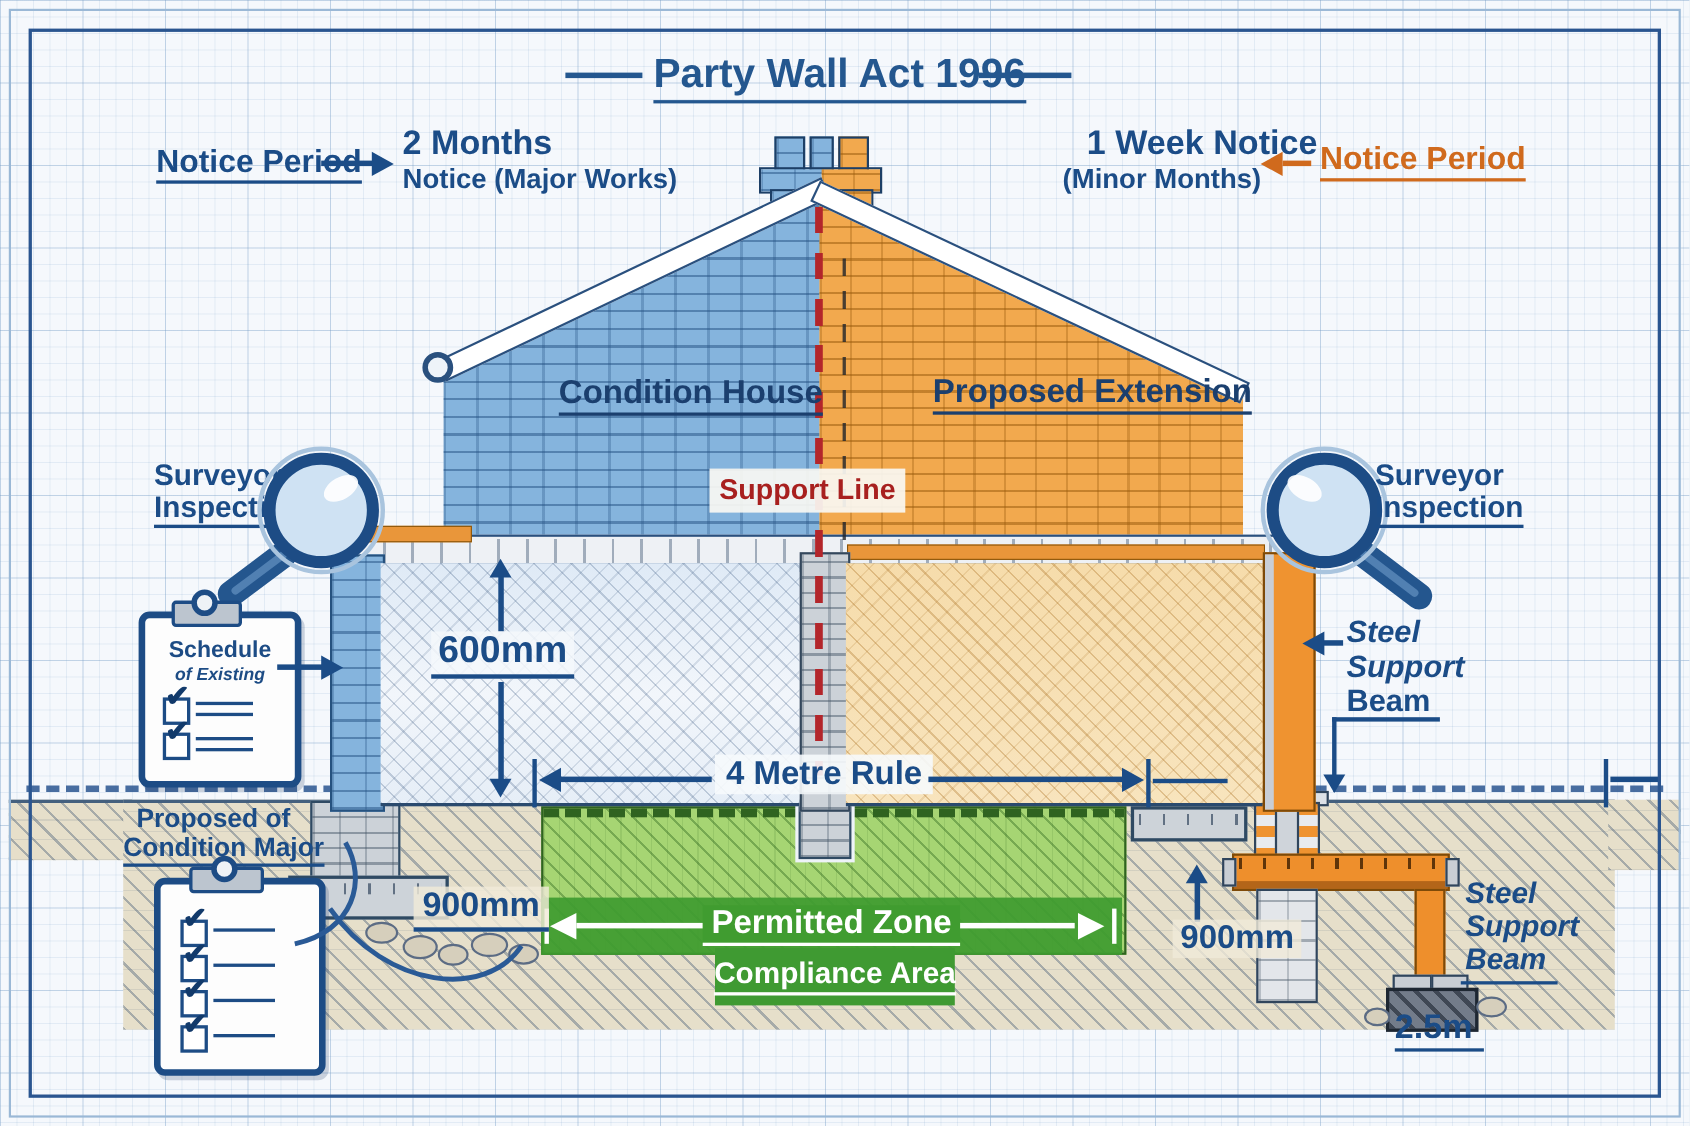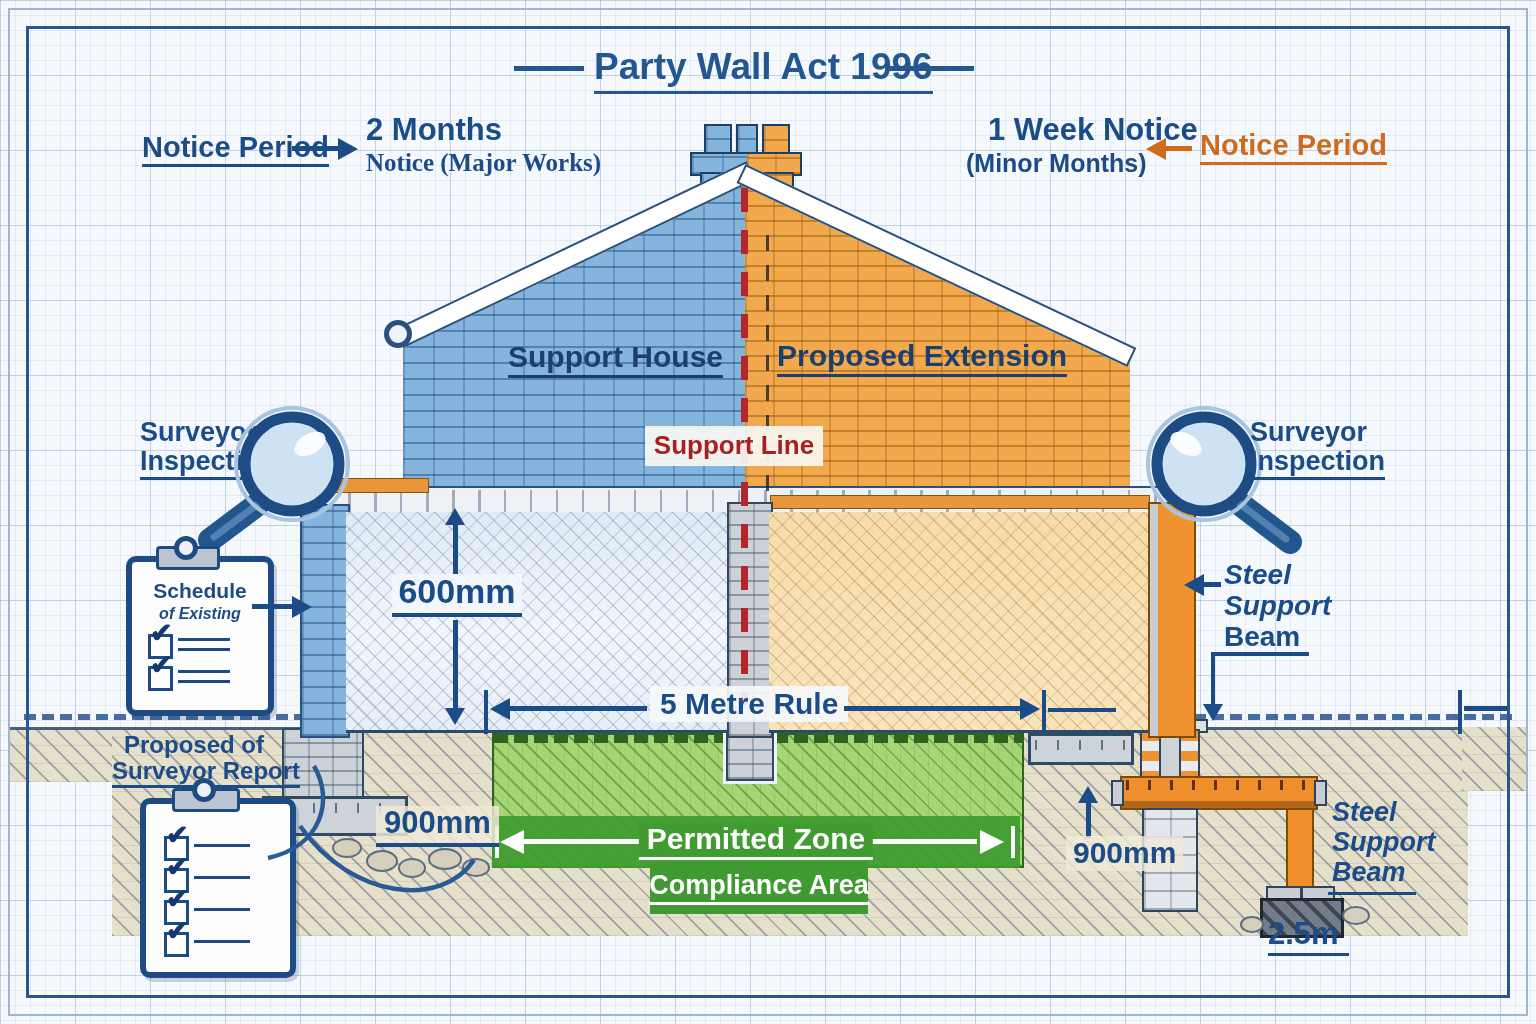--- a/index.html
+++ b/index.html
@@ -164,35 +164,35 @@
   <div class="abs hatch-blue" style="left:346px;top:512px;width:381px;height:218px;border-bottom:3px solid #2a4a6e;"></div>
   <div class="abs brick-grey" style="left:727px;top:502px;width:42px;height:232px;border:2.5px solid #33475c;"></div>
   <div class="abs hatch-orange" style="left:769px;top:512px;width:379px;height:218px;border-bottom:3px solid #2a4a6e;"></div>
   <div class="abs" style="left:1148px;top:502px;width:44px;height:232px;background:#ef9330;border:2.5px solid #7e4a08;">
     <div class="abs" style="left:0;top:0;width:8px;height:100%;background:#c9ced6;"></div>
   </div>
 
   <div class="abs" style="left:741px;top:188px;width:7px;height:517px;background-image:repeating-linear-gradient(180deg,#b3262b 0 24px,transparent 24px 42px);"></div>
   <div class="abs" style="left:766px;top:235px;width:3px;height:258px;background-image:repeating-linear-gradient(180deg,#20242a 0 16px,transparent 16px 30px);opacity:.8;"></div>
 
-  <div class="t tu" style="left:508px;top:341px;font-size:30px;color:#1b3f6e;">Support House</div>
-  <div class="t tu" style="left:777px;top:340px;font-size:30px;color:#1b3f6e;">Proposed Extension</div>
+  <div class="t tu" style="left:508px;top:341px;font-size:30px;color:#1b3f6e;">Condition House</div>
+  <div class="t tu" style="left:848px;top:340px;font-size:30px;color:#1b3f6e;">Proposed Extension</div>
   <div class="abs" style="left:645px;top:426px;width:178px;height:40px;background:rgba(250,248,243,.92);display:flex;align-items:center;justify-content:center;">
     <span class="t" style="position:static;color:#a8201f;font-size:26px;">Support Line</span>
   </div>
 
   <div class="line" style="left:514px;top:66px;width:70px;height:5px;background:#24578f;"></div>
   <div class="t" style="left:594px;top:48px;font-size:37px;color:#24578f;border-bottom:3px solid #24578f;padding-bottom:4px;">Party Wall Act 1996</div>
   <div class="line" style="left:890px;top:66px;width:84px;height:5px;background:#24578f;"></div>
 
   <div class="t tu" style="left:142px;top:132px;font-size:29px;">Notice Period</div>
   <div class="line" style="left:292px;top:146px;width:48px;height:5px;"></div>
   <div class="arr-r" style="left:338px;top:138px;"></div>
   <div class="t" style="left:366px;top:114px;font-size:31px;">2 Months</div>
-  <div class="t" style="left:366px;top:150px;font-size:25px;font-family:Liberation Serif, serif;">Notice (Major Works)</div>
+  <div class="t" style="left:366px;top:150px;font-size:25px;">Notice (Major Works)</div>
 
   <div class="t" style="left:988px;top:114px;font-size:31px;">1 Week Notice</div>
   <div class="t" style="left:966px;top:150px;font-size:25px;">(Minor Months)</div>
   <div class="arr-l" style="left:1146px;top:138px;border-right-color:#d06a1d;"></div>
   <div class="line" style="left:1166px;top:146px;width:26px;height:5px;background:#d06a1d;"></div>
   <div class="t tu" style="left:1200px;top:130px;font-size:29px;color:#d06a1d;">Notice Period</div>
 
   <div class="t" style="left:140px;top:418px;font-size:27px;">Surveyor</div>
   <div class="t tu" style="left:140px;top:447px;font-size:27px;">Inspection</div>
   <svg class="abs" style="left:180px;top:392px;" width="200" height="165" viewBox="0 0 200 165">
@@ -224,21 +224,21 @@
     <span class="checkmark" style="left:18px;top:90px;">✔</span>
     <div class="cl-line" style="left:46px;top:108px;width:52px;"></div>
     <div class="cl-line" style="left:46px;top:118px;width:52px;"></div>
   </div>
   <div class="clip-top" style="left:156px;top:546px;width:58px;height:18px;"></div>
   <div class="clip-ring" style="left:174px;top:536px;"></div>
   <div class="line" style="left:252px;top:604px;width:42px;height:5px;"></div>
   <div class="arr-r" style="left:292px;top:596px;"></div>
 
   <div class="t" style="left:124px;top:732px;font-size:24px;">Proposed of</div>
-  <div class="t tu" style="left:112px;top:758px;font-size:24px;">Surveyor Report</div>
+  <div class="t tu" style="left:112px;top:758px;font-size:24px;">Condition Major</div>
   <div class="clipboard" style="left:140px;top:798px;width:128px;height:168px;">
     <div class="checkbox" style="left:18px;top:32px;"></div>
     <span class="checkmark" style="left:20px;top:18px;">✔</span>
     <div class="cl-line" style="left:48px;top:40px;width:56px;"></div>
     <div class="checkbox" style="left:18px;top:64px;"></div>
     <span class="checkmark" style="left:20px;top:50px;">✔</span>
     <div class="cl-line" style="left:48px;top:72px;width:56px;"></div>
     <div class="checkbox" style="left:18px;top:96px;"></div>
     <span class="checkmark" style="left:20px;top:82px;">✔</span>
     <div class="cl-line" style="left:48px;top:104px;width:56px;"></div>
@@ -256,21 +256,21 @@
 
   <div class="arr-u" style="left:445px;top:508px;"></div>
   <div class="line" style="left:453px;top:524px;width:5px;height:50px;"></div>
   <div class="t" style="left:392px;top:574px;width:130px;text-align:center;font-size:34px;border-bottom:4px solid #1b4c87;background:rgba(244,248,252,.85);padding-bottom:3px;">600mm</div>
   <div class="line" style="left:453px;top:620px;width:5px;height:90px;"></div>
   <div class="arr-d" style="left:445px;top:708px;"></div>
 
   <div class="line" style="left:484px;top:690px;width:4px;height:44px;"></div>
   <div class="arr-l" style="left:490px;top:698px;"></div>
   <div class="line" style="left:509px;top:706px;width:138px;height:5px;"></div>
-  <div class="t chip" style="left:650px;top:686px;font-size:30px;">5 Metre Rule</div>
+  <div class="t chip" style="left:650px;top:686px;font-size:30px;">4 Metre Rule</div>
   <div class="line" style="left:844px;top:706px;width:176px;height:5px;"></div>
   <div class="arr-r" style="left:1020px;top:698px;"></div>
   <div class="line" style="left:1042px;top:690px;width:4px;height:44px;"></div>
   <div class="line" style="left:1048px;top:708px;width:68px;height:4px;"></div>
   <div class="line" style="left:1458px;top:690px;width:4px;height:44px;"></div>
   <div class="line" style="left:1464px;top:706px;width:46px;height:5px;"></div>
 
   <div class="arr-l" style="left:1184px;top:574px;"></div>
   <div class="line" style="left:1203px;top:582px;width:18px;height:5px;"></div>
   <div class="t" style="left:1224px;top:560px;font-size:28px;font-style:italic;">Steel</div>

